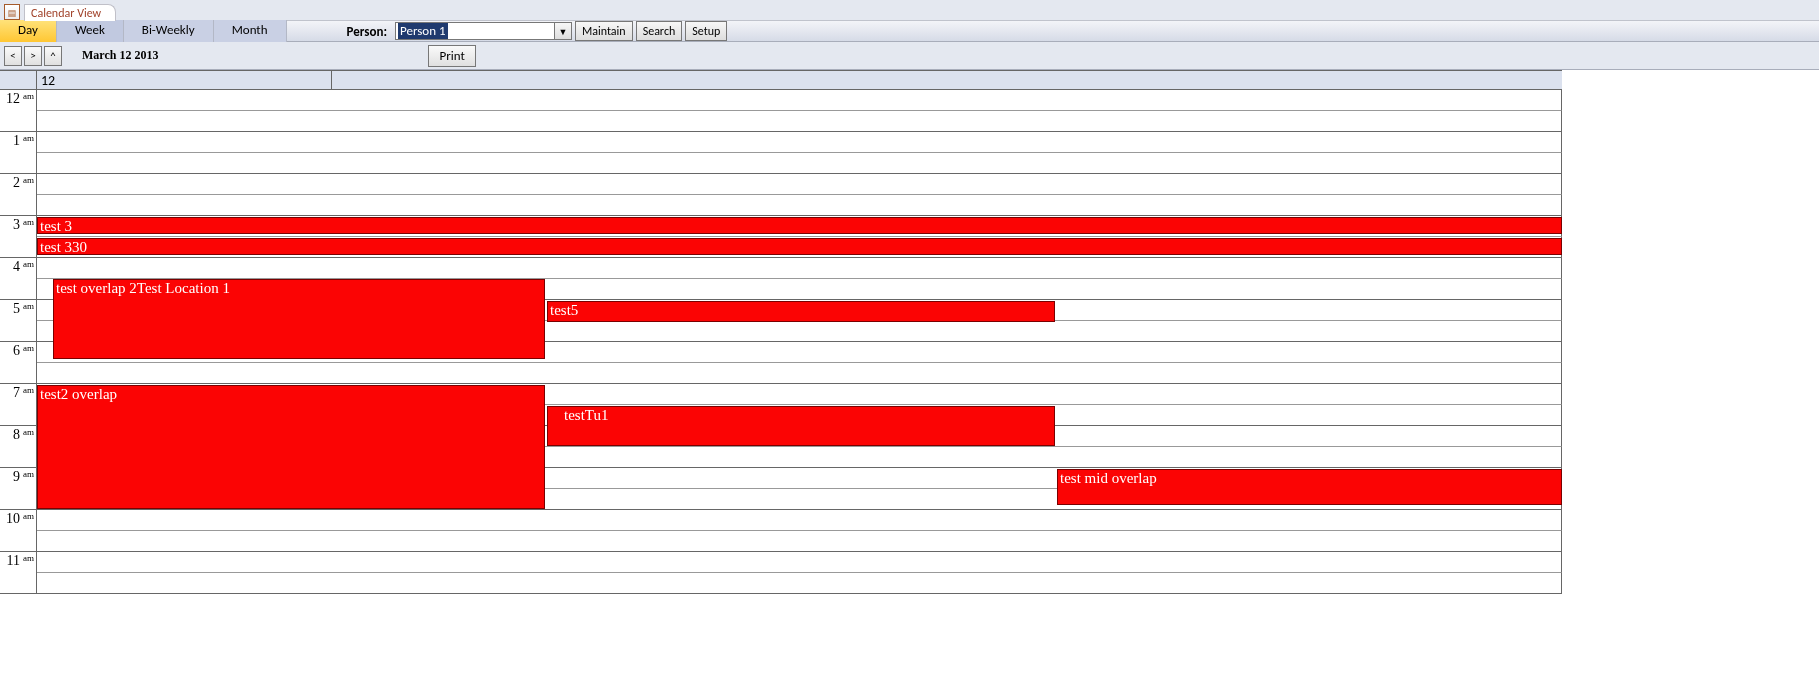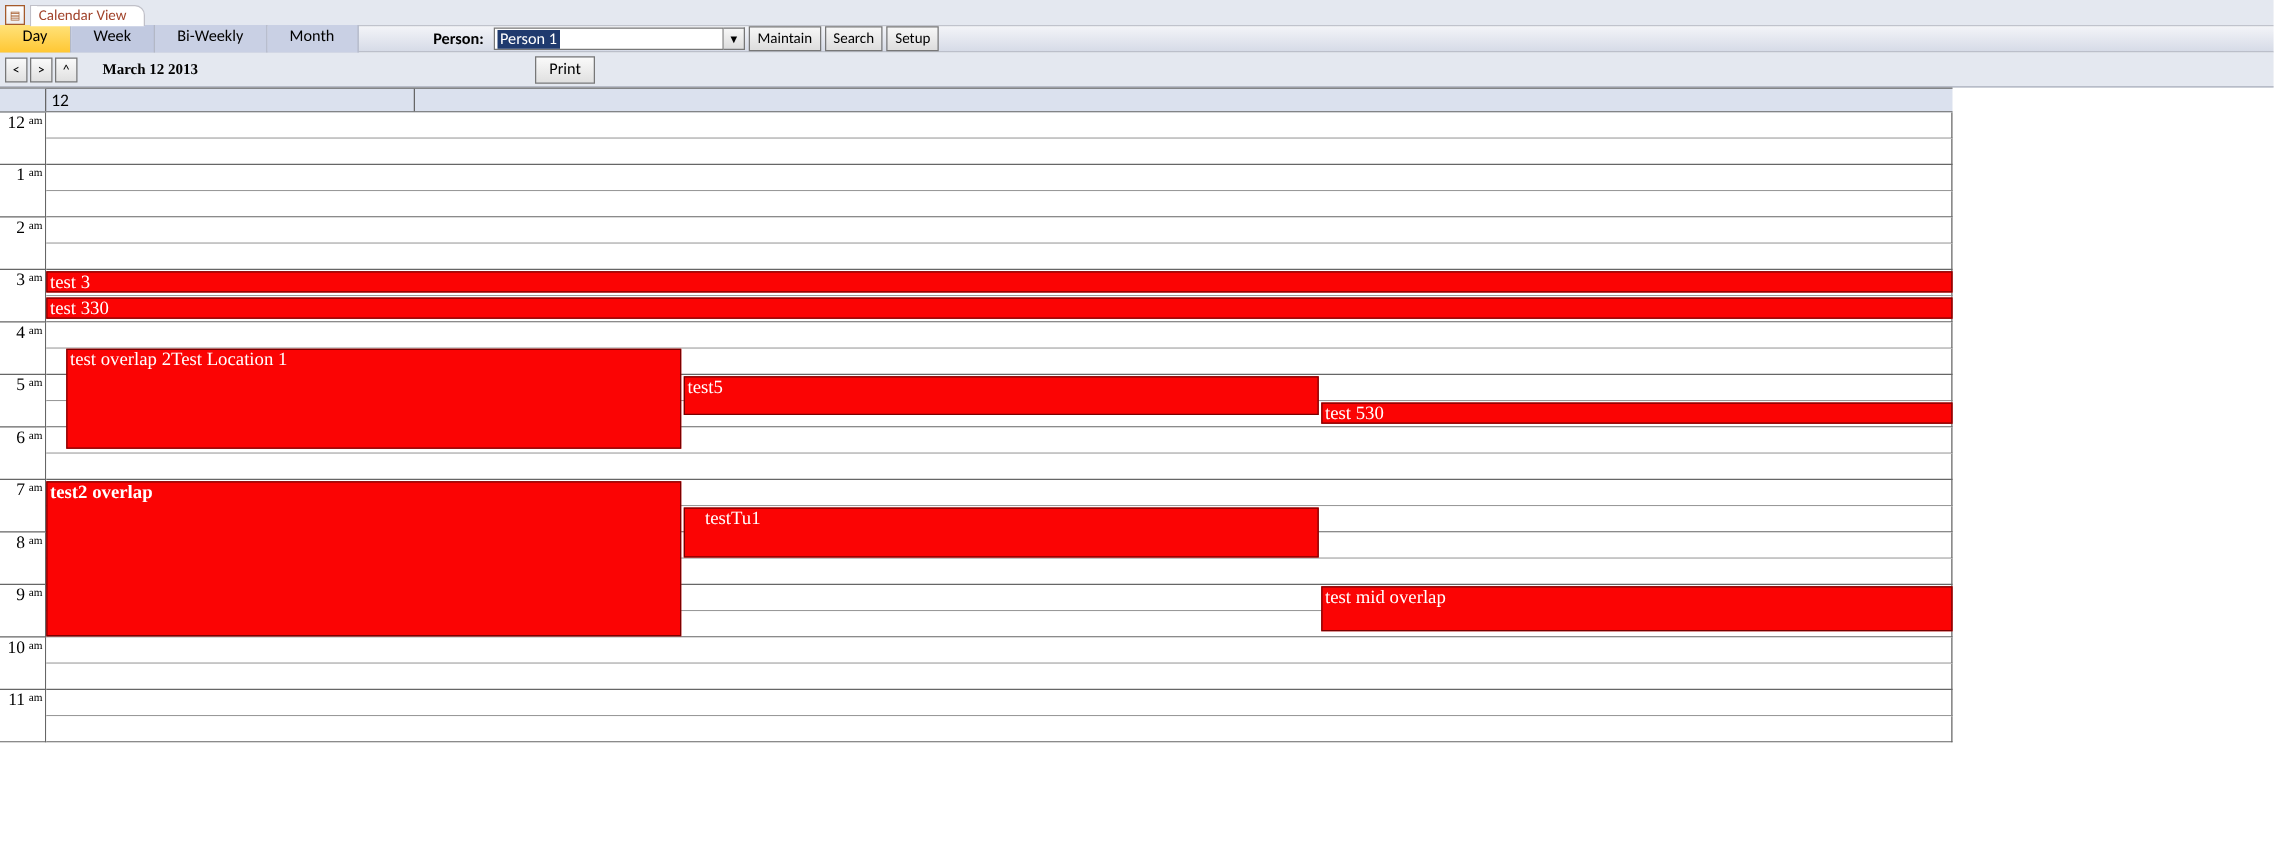--- a/index.html
+++ b/index.html
@@ -74,26 +74,25 @@
     margin-left: 60px;
     margin-right: 8px;
     font-weight: bold;
   }
   .person-select {
     display: flex;
     align-items: stretch;
     height: 18px;
   }
   .person-value {
-    width: 184px;
+    width: 160px;
     background: #fff;
     border: 1px solid #777;
     padding: 0 2px;
     display: flex;
-    align-items: center;
   }
   .person-value span {
     background: #1f3a6e;
     color: #fff;
     padding: 0 2px;
   }
   .person-drop {
     width: 17px;
     border: 1px solid #777;
     border-left: none;
@@ -338,25 +337,24 @@
         <div class="slot-row full"></div>
       <div class="slot-row"></div>
         <div class="slot-row full"></div>
 
       <div class="event" style="top:127px; left:0; right:0; height:17px;">test 3</div>
 
       <div class="event" style="top:148px; left:0; right:0; height:17px;">test 330</div>
 
       <div class="event" style="top:189px; left:16px; width:492px; height:80px;">test overlap 2Test Location 1</div>
 
-      <div class="event" style="top:211px; left:510px; width:508px; height:31px;">test5</div>
-
-      <div class="event" style="top:232px; left:1020px; right:0; height:17px;">test 530</div>
-
-      <div class="event" style="top:295px; left:0; width:508px; height:124px;font-weight:bold;">test2 overlap</div>
+      <div class="event" style="top:211px; left:510px; width:508px; height:21px;">test5</div>
+
+
+      <div class="event" style="top:295px; left:0; width:508px; height:124px;">test2 overlap</div>
 
       <div class="event" style="top:316px; left:510px; width:508px; height:40px;padding-left:16px;">testTu1</div>
 
       <div class="event" style="top:379px; left:1020px; right:0; height:36px;">test mid overlap</div>
     </div>
 
   </div>
 </div>
 
 </body></html>

